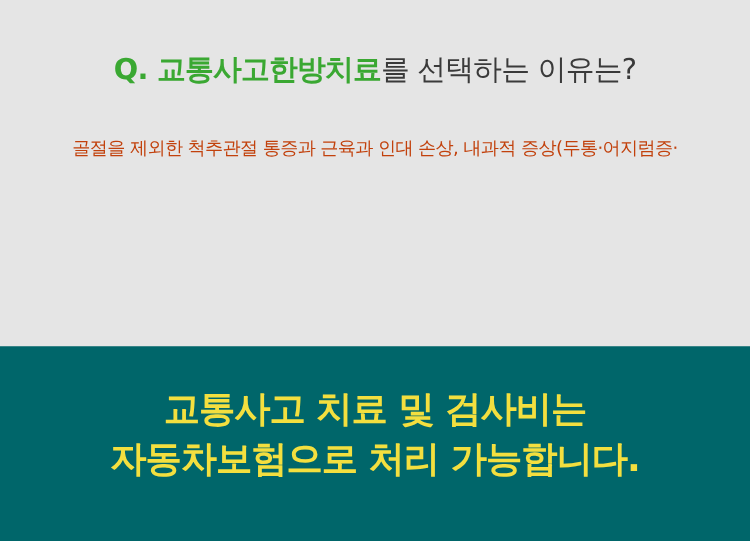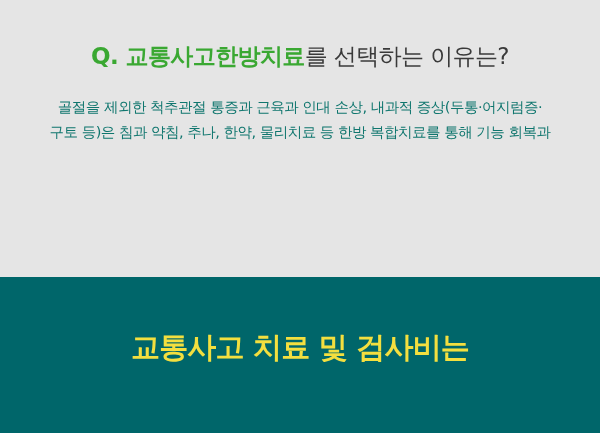--- a/index.html
+++ b/index.html
@@ -54,26 +54,26 @@
     color: #3aa832;
     font-weight: bold;
   }
 
   .question-heading .q-rest {
     color: #3a3a3a;
     font-weight: normal;
   }
 
   .body-copy {
-    margin: 0;
+    margin: 12px;
     padding-top: 24px;
     text-align: center;
     font-size: 14.5px;
     line-height: 25px;
-    color: #0f766e;
+    color: #c2410c;
     letter-spacing: -0.5px;
   }
 
   .body-copy .copy-line {
     display: block;
     white-space: nowrap;
   }
 
   
   .highlight-banner {
@@ -104,22 +104,22 @@
 <body>
 
 <div class="page">
 
   <section class="info-panel">
 
     <h1 class="question-heading"><span class="q-mark">Q.</span><span class="q-keyword"> 교통사고한방치료</span><span class="q-rest">를 선택하는 이유는?</span></h1>
 
     <p class="body-copy">
       <span class="copy-line">골절을 제외한 척추관절 통증과 근육과 인대 손상, 내과적 증상(두통·어지럼증·</span>
-      <span class="copy-line">구토 등)은 침과 약침, 추나, 한약, 물리치료 등 한방 복합치료를 통해 기능 회복과</span>
     </p>
 
   </section>
 
   <section class="highlight-banner">
     <span class="banner-line">교통사고 치료 및 검사비는</span>
+    <span class="banner-line">자동차보험으로 처리 가능합니다.</span>
   </section>
 
 </div>
 
 </body></html>

